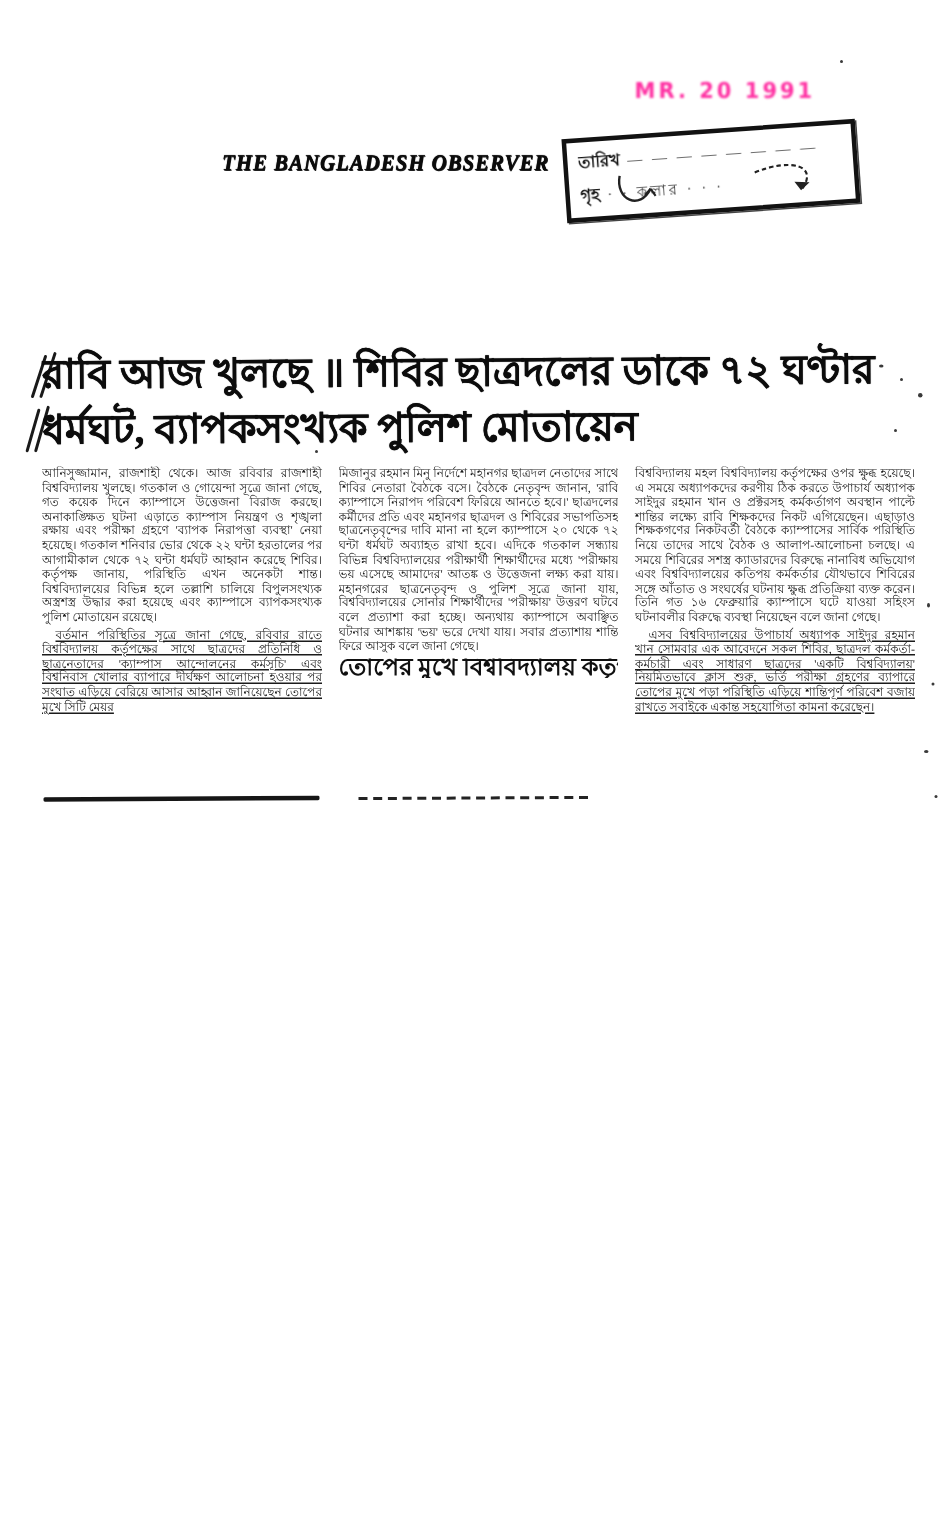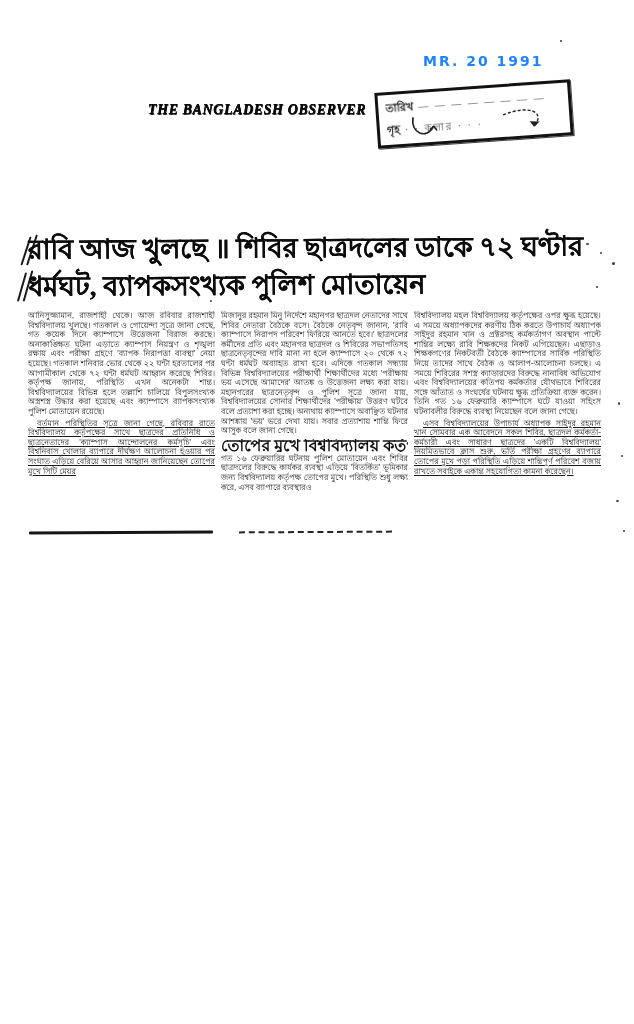--- a/index.html
+++ b/index.html
@@ -25,21 +25,21 @@
     color: #0b0b0b; white-space: nowrap;
     text-shadow: 0 0 0.6px #000, 0.4px 0.4px 0 #222;
     transform: scaleY(1.08);
   }
 
   
   .date-stamp {
     position: absolute; left: 423px; top: 53px;
     font-family: "DejaVu Sans", sans-serif;
     font-weight: bold; font-size: 14px; letter-spacing: 2px;
-    color: #3b82f6; white-space: nowrap;
+    color: #ec4899; white-space: nowrap;
     filter: blur(0.55px) contrast(1.4);
     transform: scaleY(1.05);
   }
 
   
   .stamp-box {
     position: absolute; left: 376px; top: 86px;
     width: 196px; height: 56px;
     border: 3px solid #121212;
     background: #fff;
@@ -80,21 +80,21 @@
     position: absolute; background: #1a1a1a; width: 2px; border-radius: 1px;
   }
   .pm1 { left: 25px; top: 236px; height: 30px; transform: rotate(18deg); }
   .pm2 { left: 31px; top: 234px; height: 32px; transform: rotate(18deg); }
   .pm3 { left: 21px; top: 272px; height: 30px; transform: rotate(16deg); }
   .pm4 { left: 27px; top: 270px; height: 32px; transform: rotate(16deg); }
 
   
   .columns {
     position: absolute; left: 28px; top: 311px; width: 582px; height: 228px;
-    display: flex; gap: 6px;
+    display: flex; gap: 11px;
   }
   .col {
     width: 187px; height: 224px; overflow: hidden;
     font-family: "Liberation Serif", serif;
     font-size: 8px; line-height: 9.6px;
     text-align: justify; color: #1b1b1b;
     filter: blur(0.18px);
   }
   .col p { margin: 0 0 2px 0; }
   .col p + p { text-indent: 9px; text-decoration: underline; }
@@ -169,21 +169,20 @@
   </div>
 
   <div class="columns">
     <div class="col">
       <p>আনিসুজ্জামান, রাজশাহী থেকে। আজ রবিবার রাজশাহী বিশ্ববিদ্যালয় খুলছে। গতকাল ও গোয়েন্দা সূত্রে জানা গেছে, গত কয়েক দিনে ক্যাম্পাসে উত্তেজনা বিরাজ করছে। অনাকাঙ্ক্ষিত ঘটনা এড়াতে ক্যাম্পাস নিয়ন্ত্রণ ও শৃঙ্খলা রক্ষায় এবং পরীক্ষা গ্রহণে 'ব্যাপক নিরাপত্তা ব্যবস্থা' নেয়া হয়েছে। গতকাল শনিবার ভোর থেকে ২২ ঘন্টা হরতালের পর আগামীকাল থেকে ৭২ ঘন্টা ধর্মঘট আহ্বান করেছে শিবির। কর্তৃপক্ষ জানায়, পরিস্থিতি এখন অনেকটা শান্ত। বিশ্ববিদ্যালয়ের বিভিন্ন হলে তল্লাশি চালিয়ে বিপুলসংখ্যক অস্ত্রশস্ত্র উদ্ধার করা হয়েছে এবং ক্যাম্পাসে ব্যাপকসংখ্যক পুলিশ মোতায়েন রয়েছে।</p>
       <p>বর্তমান পরিস্থিতির সূত্রে জানা গেছে, রবিবার রাতে বিশ্ববিদ্যালয় কর্তৃপক্ষের সাথে ছাত্রদের প্রতিনিধি ও ছাত্রনেতাদের 'ক্যাম্পাস আন্দোলনের কর্মসূচি' এবং বিশ্বনিবাস খোলার ব্যাপারে দীর্ঘক্ষণ আলোচনা হওয়ার পর সংঘাত এড়িয়ে বেরিয়ে আসার আহ্বান জানিয়েছেন তোপের মুখে সিটি মেয়র</p>
     </div>
     <div class="col">
       <p>মিজানুর রহমান মিনু নির্দেশে মহানগর ছাত্রদল নেতাদের সাথে শিবির নেতারা বৈঠকে বসে। বৈঠকে নেতৃবৃন্দ জানান, 'রাবি ক্যাম্পাসে নিরাপদ পরিবেশ ফিরিয়ে আনতে হবে।' ছাত্রদলের কর্মীদের প্রতি এবং মহানগর ছাত্রদল ও শিবিরের সভাপতিসহ ছাত্রনেতৃবৃন্দের দাবি মানা না হলে ক্যাম্পাসে ২০ থেকে ৭২ ঘন্টা ধর্মঘট অব্যাহত রাখা হবে। এদিকে গতকাল সন্ধ্যায় বিভিন্ন বিশ্ববিদ্যালয়ের পরীক্ষার্থী শিক্ষার্থীদের মধ্যে 'পরীক্ষায় ভয় এসেছে আমাদের' আতঙ্ক ও উত্তেজনা লক্ষ্য করা যায়। মহানগরের ছাত্রনেতৃবৃন্দ ও পুলিশ সূত্রে জানা যায়, বিশ্ববিদ্যালয়ের সোনার শিক্ষার্থীদের 'পরীক্ষায়' উত্তরণ ঘটবে বলে প্রত্যাশা করা হচ্ছে। অন্যথায় ক্যাম্পাসে অবাঞ্ছিত ঘটনার আশঙ্কায় 'ভয়' ভরে দেখা যায়। সবার প্রত্যাশায় শান্তি ফিরে আসুক বলে জানা গেছে।</p>
       <div class="subhead">তোপের মুখে বিশ্ববিদ্যালয় কর্তৃপক্ষ</div>
-      <p>গত ১৬ ফেব্রুয়ারির ঘটনায় পুলিশ মোতায়েন এবং শিবির ছাত্রদলের বিরুদ্ধে কার্যকর ব্যবস্থা এড়িয়ে 'বিতর্কিত' ভূমিকার জন্য বিশ্ববিদ্যালয় কর্তৃপক্ষ তোপের মুখে। পরিস্থিতি শুধু লক্ষ্য করে, এসব ব্যাপারে ব্যবস্থারও</p>
     </div>
     <div class="col">
       <p>বিশ্ববিদ্যালয় মহল বিশ্ববিদ্যালয় কর্তৃপক্ষের ওপর ক্ষুব্ধ হয়েছে। এ সময়ে অধ্যাপকদের করণীয় ঠিক করতে উপাচার্য অধ্যাপক সাইদুর রহমান খান ও প্রক্টরসহ কর্মকর্তাগণ অবস্থান পাল্টে শান্তির লক্ষ্যে রাবি শিক্ষকদের নিকট এগিয়েছেন। এছাড়াও শিক্ষকগণের নিকটবর্তী বৈঠকে ক্যাম্পাসের সার্বিক পরিস্থিতি নিয়ে তাদের সাথে বৈঠক ও আলাপ-আলোচনা চলছে। এ সময়ে শিবিরের সশস্ত্র ক্যাডারদের বিরুদ্ধে নানাবিধ অভিযোগ এবং বিশ্ববিদ্যালয়ের কতিপয় কর্মকর্তার যৌথভাবে শিবিরের সঙ্গে আঁতাত ও সংঘর্ষের ঘটনায় ক্ষুব্ধ প্রতিক্রিয়া ব্যক্ত করেন। তিনি গত ১৬ ফেব্রুয়ারি ক্যাম্পাসে ঘটে যাওয়া সহিংস ঘটনাবলীর বিরুদ্ধে ব্যবস্থা নিয়েছেন বলে জানা গেছে।</p>
       <p>এসব বিশ্ববিদ্যালয়ের উপাচার্য অধ্যাপক সাইদুর রহমান খান সোমবার এক আবেদনে সকল শিবির, ছাত্রদল কর্মকর্তা-কর্মচারী এবং সাধারণ ছাত্রদের 'একটি বিশ্ববিদ্যালয়' নিয়মিতভাবে ক্লাস শুরু, ভর্তি পরীক্ষা গ্রহণের ব্যাপারে তোপের মুখে পড়া পরিস্থিতি এড়িয়ে শান্তিপূর্ণ পরিবেশ বজায় রাখতে সবাইকে একান্ত সহযোগিতা কামনা করেছেন।</p>
     </div>
 
     <div class="underline-solid"></div>
     <div class="underline-dashed"></div>
   </div>
 

